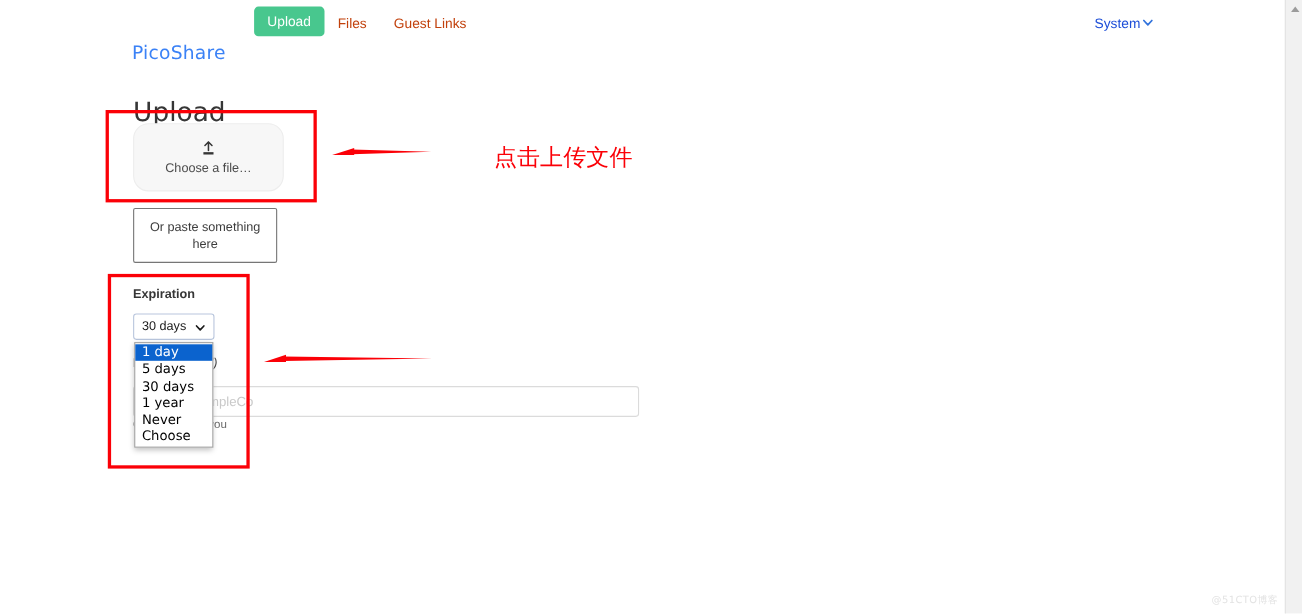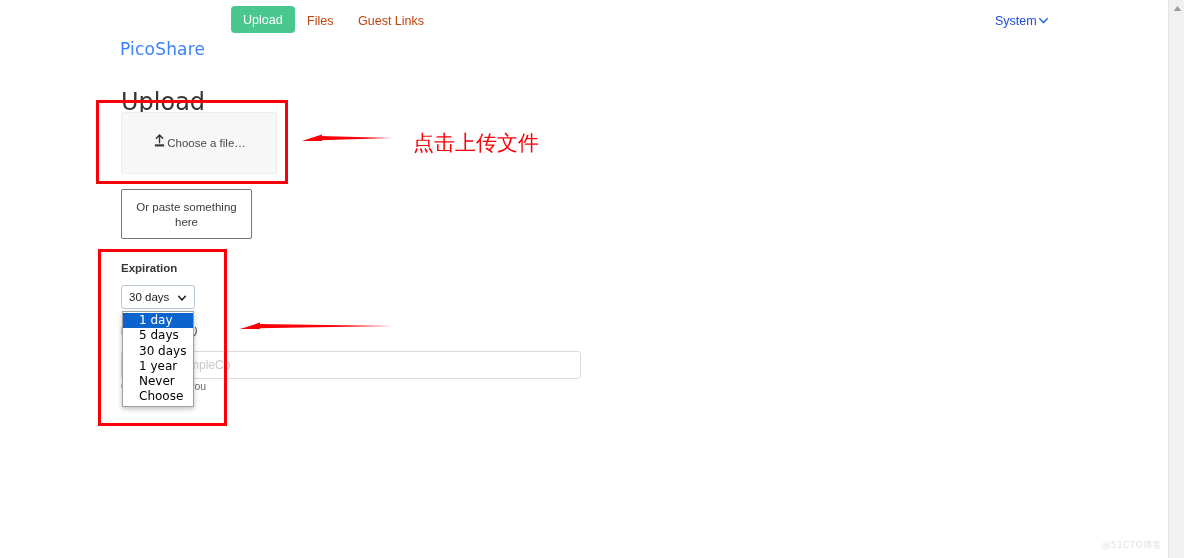--- a/index.html
+++ b/index.html
@@ -87,26 +87,26 @@
     font-size: 24px;
     color: #363636;
     font-weight: 400;
     font-family: "DejaVu Sans", sans-serif;
   }
 
   
   .filebox {
     position: absolute;
     left: 121px; top: 112px;
-    width: 156px; height: 62px;
+    width: 137px; height: 62px;
     background: #f7f7f7;
     border: 1px solid #ededed;
-    border-radius: 2px;
+    border-radius: 14px;
     display: flex;
-    flex-direction: row;
+    flex-direction: column;
     align-items: center;
     justify-content: center;
     cursor: pointer;
   }
   .filebox .up-icon { margin-bottom: 4px; }
   .filebox .up-icon svg { display: block; }
   .filebox .label {
     font-size: 11.5px;
     color: #4a4a4a;
     white-space: nowrap;
@@ -168,21 +168,21 @@
     width: 72px;
     background: #ffffff;
     border: 1px solid #a0a0a0;
     box-shadow: 0 2px 5px rgba(0,0,0,0.25);
     padding: 1px 0;
     z-index: 40;
   }
   .dropdown-list .opt {
     height: 15.3px;
     line-height: 15.3px;
-    padding-left: 16px;
+    padding-left: 6px;
     font-size: 12px;
     color: #000000;
     cursor: pointer;
     white-space: nowrap;
     font-family: "DejaVu Sans", sans-serif;
   }
   .dropdown-list .opt.selected {
     background: #0b63ce;
     color: #ffffff;
   }
@@ -242,20 +242,21 @@
   .anno-arrow-1 { left: 300px; top: 128px; }
   .anno-arrow-2 { left: 238px; top: 316px; }
 
   .anno-text {
     position: absolute;
     color: #fb0007;
     font-size: 21px;
     white-space: nowrap;
     z-index: 35;
     font-family: "DejaVu Sans", sans-serif;
+    margin-left: 36px;
   }
   .anno-text-1 { left: 413px; top: 129px; }
   .anno-text-2 { left: 413px; top: 312px; }
 
   
   .scrollbar {
     position: absolute;
     right: 0; top: 0;
     width: 16px; height: 558px;
     background: #f1f1f1;

